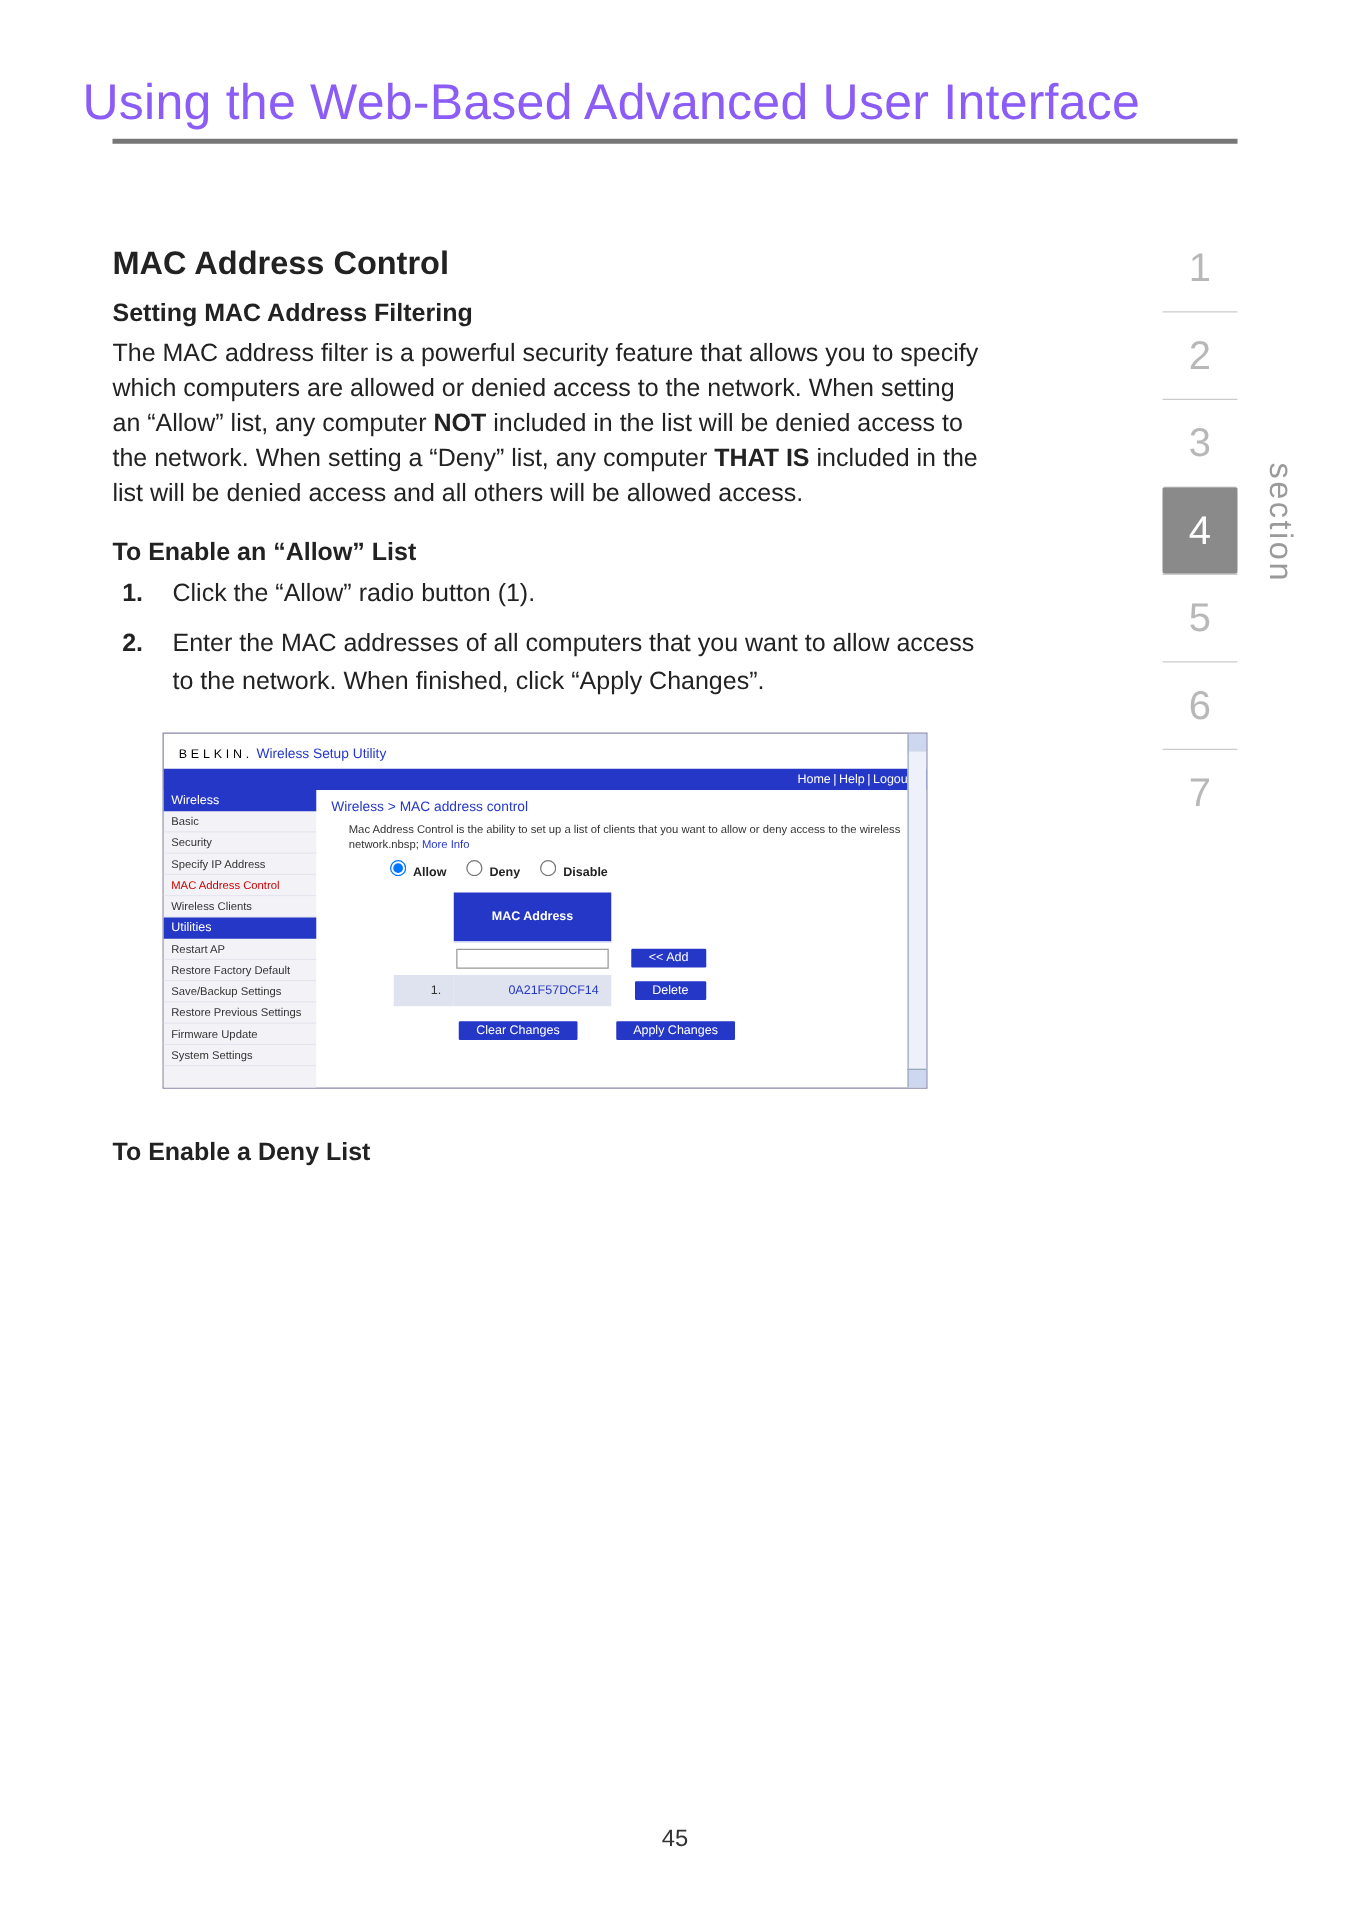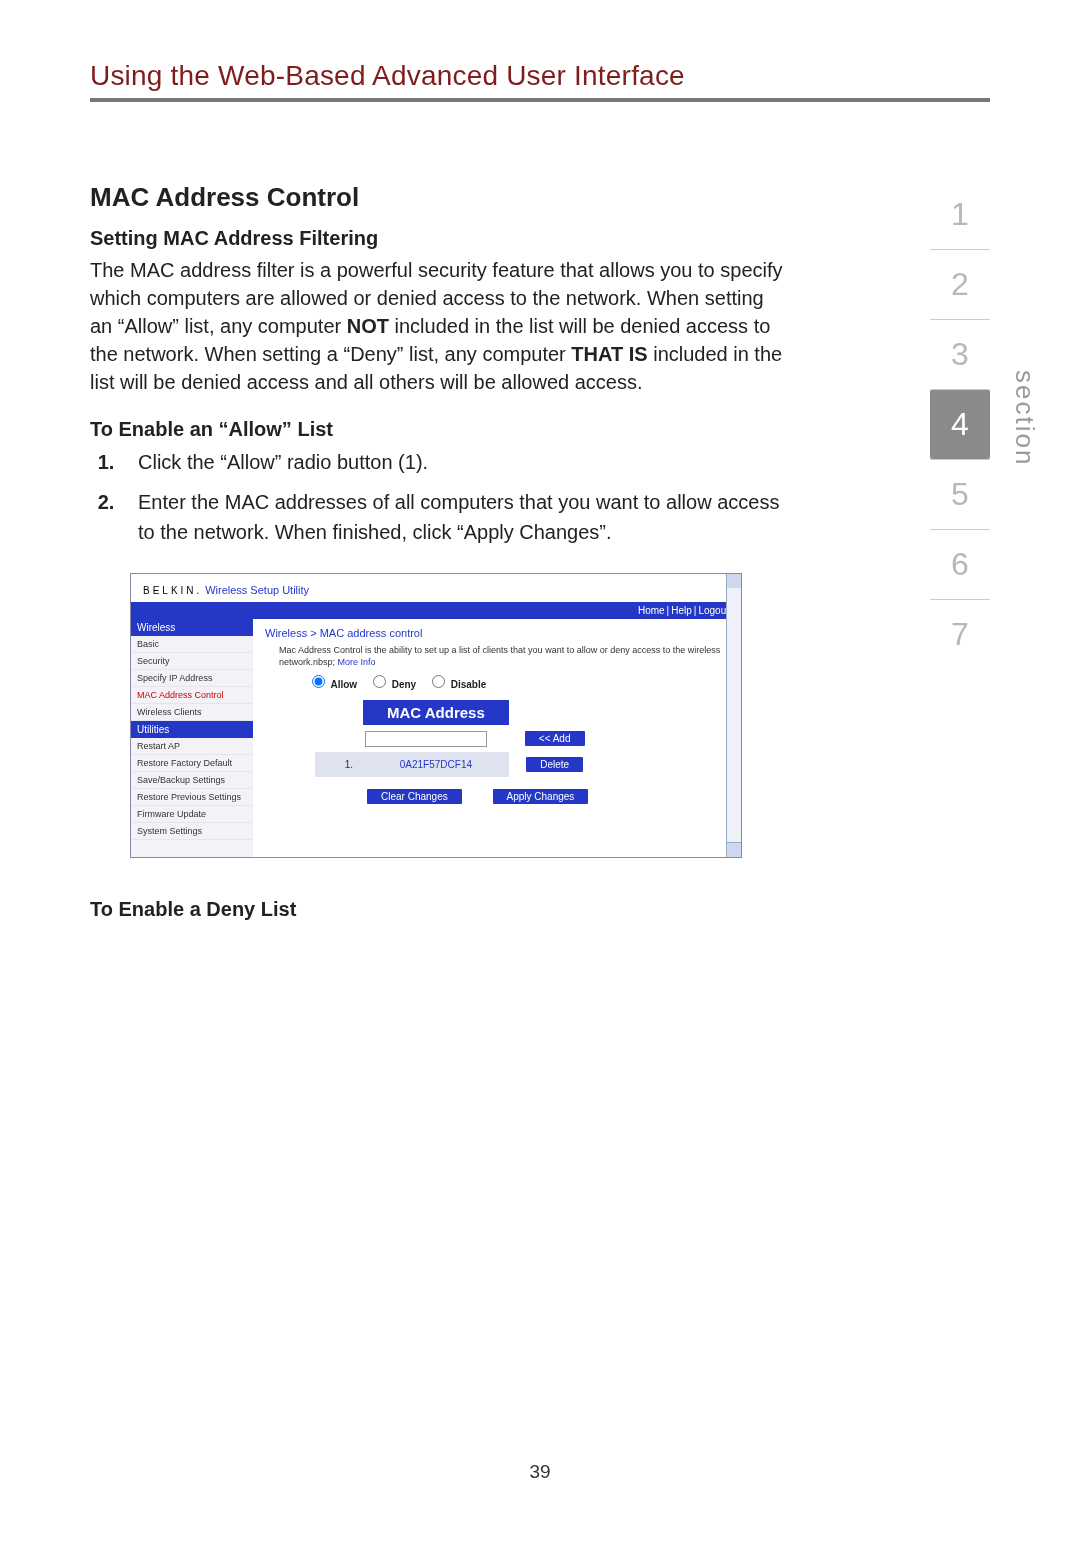--- a/index.html
+++ b/index.html
@@ -1,17 +1,17 @@
 <!DOCTYPE html>
 <html><head>
 <meta charset="utf-8">
 <style>
   html,body{margin:0;padding:0;background:#fff;font-family:Arial,Helvetica,sans-serif;color:#222}
   .page{width:1080px;height:1541px;position:relative;box-sizing:border-box;padding:60px 0 0 0;margin:0 auto}
-  .hdr{font-size:28px;color:#7f1d1d;font-weight:300;margin:0 90px 6px 90px;letter-spacing:.2px}
+  .hdr{font-size:40px;color:#8b5cf6;font-weight:300;margin:0 90px 6px 66px;letter-spacing:.2px}
   .rule{height:4px;background:#777;margin:0 90px 80px 90px}
   .content{margin:0 0 0 90px;width:700px}
   h2{font-size:26px;font-weight:700;margin:0 0 14px 0}
   h3{font-size:20px;font-weight:700;margin:0 0 6px 0}
   .para{font-size:20px;line-height:1.4;margin:0 0 22px 0}
   ol{margin:0 0 26px 30px;padding:0}
   ol li{font-size:20px;line-height:1.5;margin:0 0 10px 0;padding-left:18px}
   ol li::marker{font-weight:700}
   b{font-weight:700}
   
@@ -33,22 +33,22 @@
   .shot .sh{background:#2437c7;color:#fff;font-weight:400;padding:3px 6px;font-size:10px}
   .shot .si{padding:3px 6px;color:#333;font-size:9px;border-bottom:1px solid #e5e5ef;cursor:pointer}
   .shot .si.sel{color:#c00}
   .shot .main{flex:1;padding:8px 12px 20px 12px;position:relative;min-height:210px}
   .shot .crumb{color:#2437c7;font-weight:400;font-size:11px;margin-bottom:6px}
   .shot .desc{color:#333;font-size:9px;line-height:1.3;margin:0 0 4px 14px}
   .shot .more{color:#2437c7}
   .shot .radios{margin:4px 0 10px 42px;font-weight:700;color:#222;font-size:10px}
   .shot .radios label{margin-right:8px}
   .shot table{border-collapse:collapse;margin-left:50px}
-  .shot th{background:#2437c7;color:#fff;font-weight:700;font-size:15px;padding:4px 24px}
-  .shot td{background:#dfe3ef;color:#2437c7;font-size:10px;padding:3px 10px;text-align:center;border-top:1px solid #fff}
+  .shot th{background:#2437c7;color:#fff;font-weight:700;font-size:10px;padding:14px 24px}
+  .shot td{background:#dfe3ef;color:#2437c7;font-size:10px;padding:3px 10px;text-align:right;border-top:1px solid #fff}
   .shot .idx{width:26px;text-align:right;color:#333}
   .shot .btn{display:inline-block;background:#2437c7;color:#fff;font-size:10px;padding:2px 14px;border-radius:1px;cursor:pointer;margin:2px 0 2px 6px}
   .shot .macinput{width:120px;height:14px;border:1px solid #999;background:#fff}
   .shot .actions{margin:10px 0 0 96px}
   .shot .scroll-up{position:absolute;top:0;right:0;width:14px;height:14px;background:#cdd8f0;border-left:1px solid #9ab;border-bottom:1px solid #9ab}
   .shot .scroll-dn{position:absolute;bottom:0;right:0;width:14px;height:14px;background:#cdd8f0;border-left:1px solid #9ab;border-top:1px solid #9ab}
   .shot .scroll-tr{position:absolute;top:14px;bottom:14px;right:0;width:14px;background:#eef1fa;border-left:1px solid #9ab}
 </style>
 </head>
 <body>
@@ -144,14 +144,14 @@
             <span class="btn">Clear Changes</span>
             <span class="btn" style="margin-left:28px">Apply Changes</span>
           </div>
         </div>
       </div>
     </div>
 
     <h3>To Enable a Deny List</h3>
   </div>
 
-  <div class="pagenum">39</div>
+  <div class="pagenum">45</div>
 </div>
 
 </body></html>

